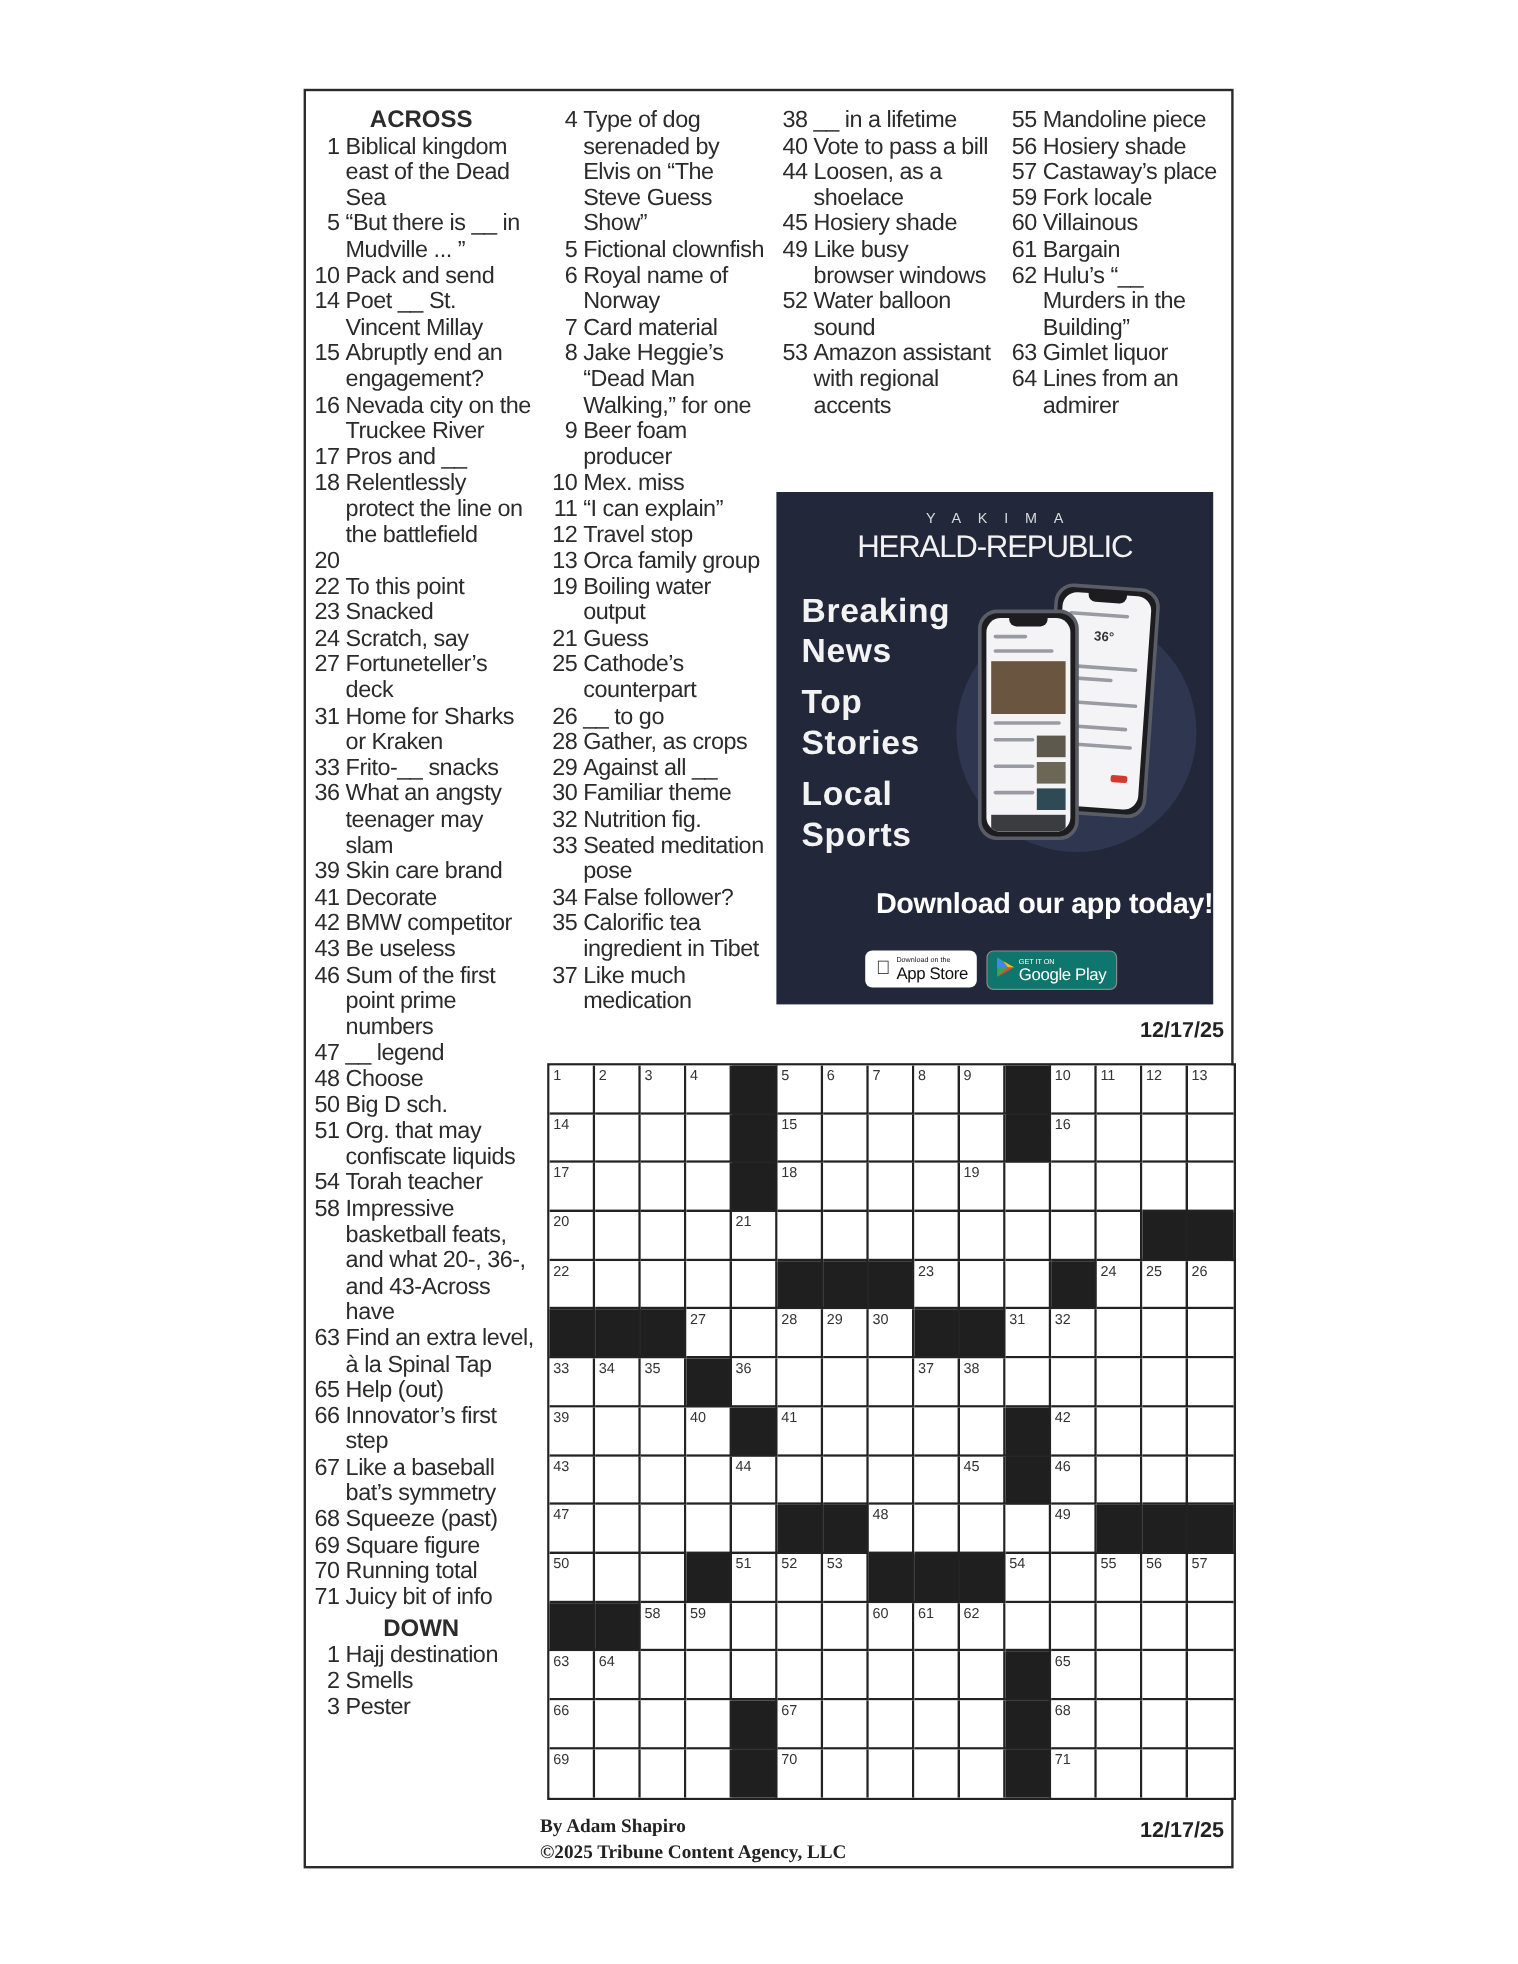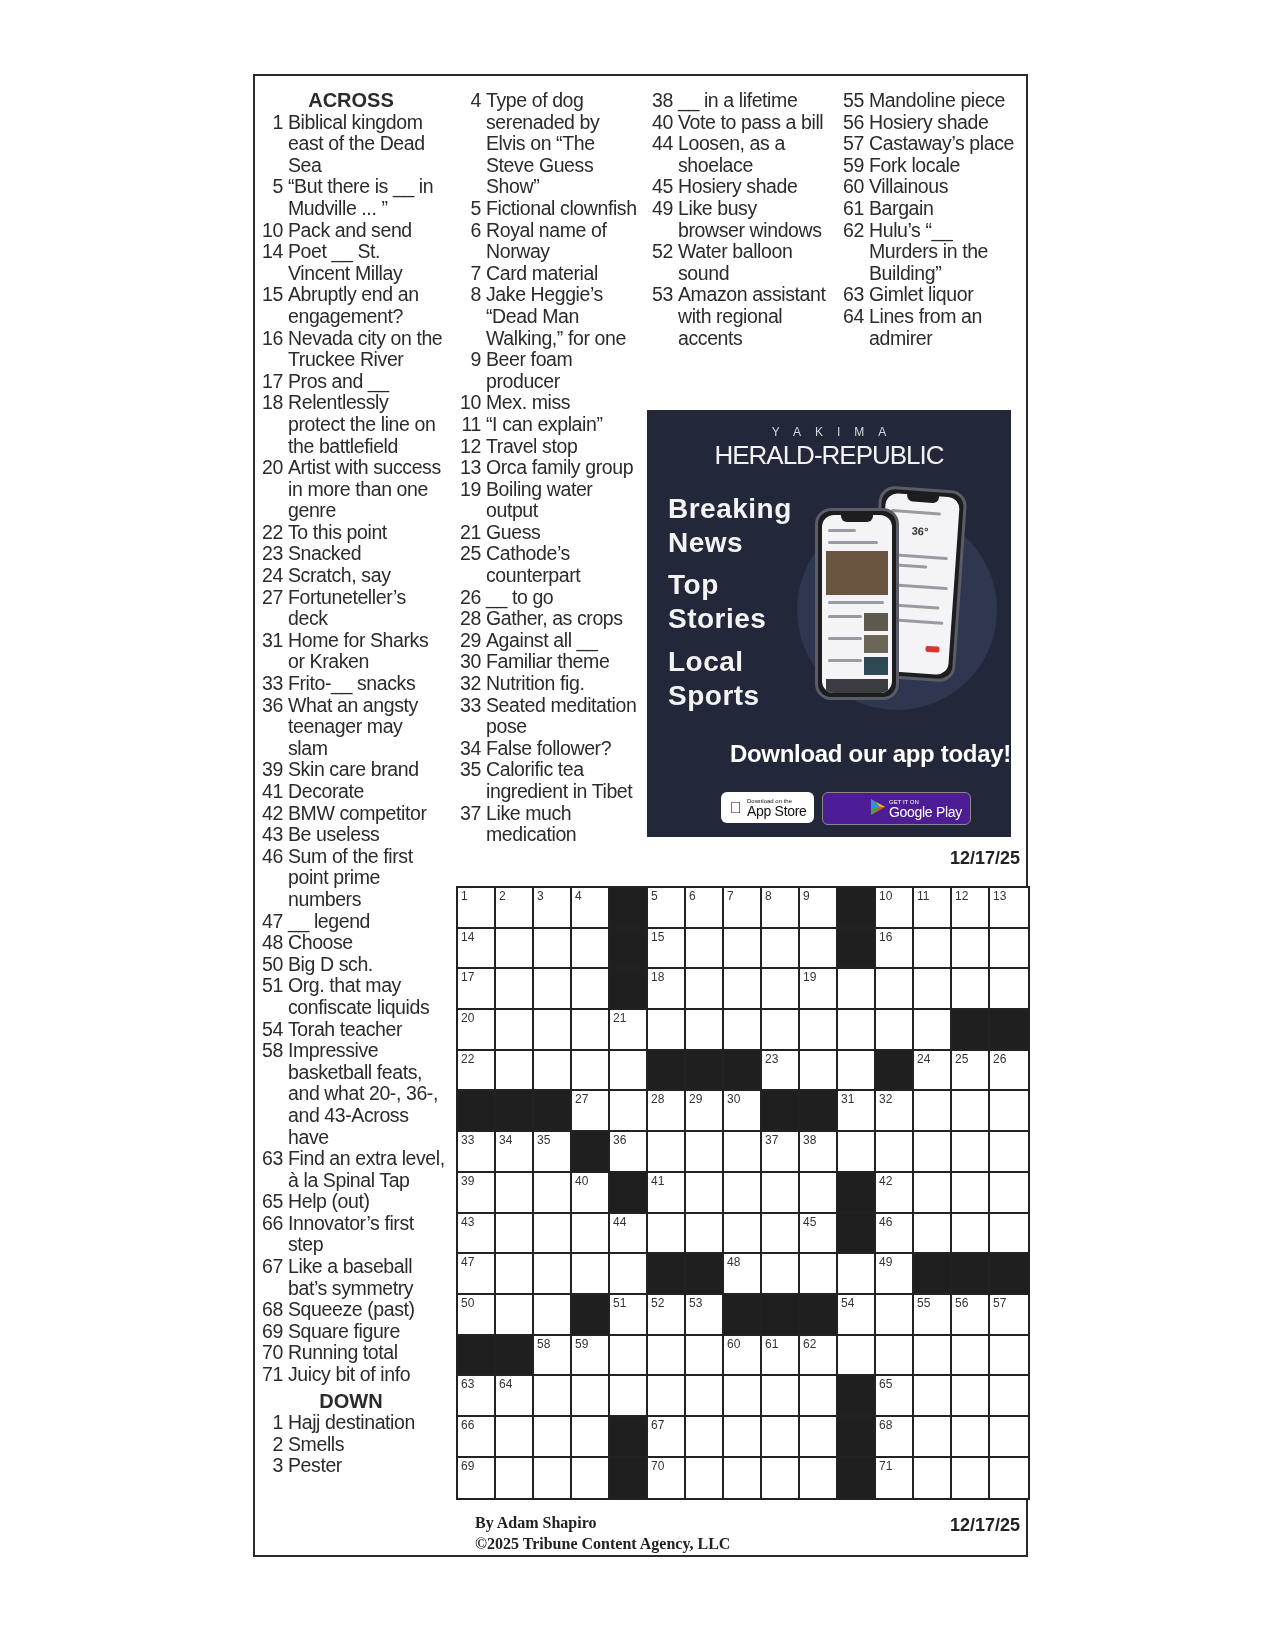--- a/index.html
+++ b/index.html
@@ -28,32 +28,32 @@
   .phone { position:absolute; border-radius:16px; background:#1d1d1f; border:3px solid #5b5d66; }
   .phone .scr { position:absolute; left:4px; top:4px; right:4px; bottom:4px; border-radius:12px; background:#f4f4f6; overflow:hidden; }
   .phone .notch { position:absolute; left:50%; top:3px; width:40%; height:8px; margin-left:-20%; background:#1d1d1f; border-radius:0 0 6px 6px; }
   .scr .line { position:absolute; left:6px; height:3px; background:#9a9aa2; border-radius:2px; }
   .scr .img { position:absolute; background:#6a5540; }
   .scr .temp { position:absolute; font-size:11px; font-weight:bold; color:#333; }
   .scr .redbtn { position:absolute; background:#d33a2f; border-radius:2px; }
   .ad .dl { position:absolute; left:0; width:100%; top:330px; text-align:right; font-size:24px; font-weight:bold; letter-spacing:-0.3px; color:#fff; }
   .badge { position:absolute; top:382px; height:31px; border-radius:6px; display:flex; align-items:center; }
   .badge.apple { left:74px; width:93px; background:#fff; color:#111; }
-  .badge.gplay { left:175px; width:107px; background:#4c1d95; color:#fff; border:1px solid #888;padding-left:40px; }
+  .badge.gplay { left:175px; width:107px; background:#0f766e; color:#fff; border:1px solid #888; }
   .badge .ic { width:22px; text-align:center; font-size:16px; margin-left:4px; }
   .badge .txt { display:flex; flex-direction:column; line-height:1; }
   .badge .small { font-size:6px; }
   .badge .big { font-size:14px; letter-spacing:-0.3px; }
 
   .date-top { position:absolute; left:940px; top:848px; width:80px; text-align:right; font-weight:bold; font-size:18px; color:#222; }
   .grid { position:absolute; left:456px; top:886px; display:grid; grid-template-columns:repeat(15, 38px); grid-template-rows:repeat(15, 40.7px); border:2.5px solid #222; box-sizing:content-box; }
   .cell { border-right:2px solid #222; border-bottom:2px solid #222; box-sizing:border-box; position:relative; background:#fff; }
   .cell.blk { background:#1f1f1f; }
   .cell .num { position:absolute; left:3px; top:1px; font-size:12px; color:#333; }
-  .byline { position:absolute; left:475px; top:1512px; font-family:"Liberation Serif", serif; font-weight:bold; font-size:16px; line-height:21px; color:#222; }
+  .byline { position:absolute; left:450px; top:1512px; font-family:"Liberation Serif", serif; font-weight:bold; font-size:16px; line-height:21px; color:#222; }
   .date-bot { position:absolute; left:920px; top:1515px; width:100px; text-align:right; font-weight:bold; font-size:18px; color:#222; }
 </style>
 </head>
 <body>
 
 <div class="frame"></div>
 
 <div class="col" id="c1">
   <div class="hdr">ACROSS</div>
   <div>
@@ -84,21 +84,20 @@
       <div class="clue">
         <span class="n">17</span>
         <span class="t">Pros and __</span>
       </div>
       <div class="clue">
         <span class="n">18</span>
         <span class="t">Relentlessly protect the line on the battlefield</span>
       </div>
       <div class="clue">
         <span class="n">20</span>
-        <span class="t">Artist with success in more than one genre</span>
       </div>
       <div class="clue">
         <span class="n">22</span>
         <span class="t">To this point</span>
       </div>
       <div class="clue">
         <span class="n">23</span>
         <span class="t">Snacked</span>
       </div>
       <div class="clue">

